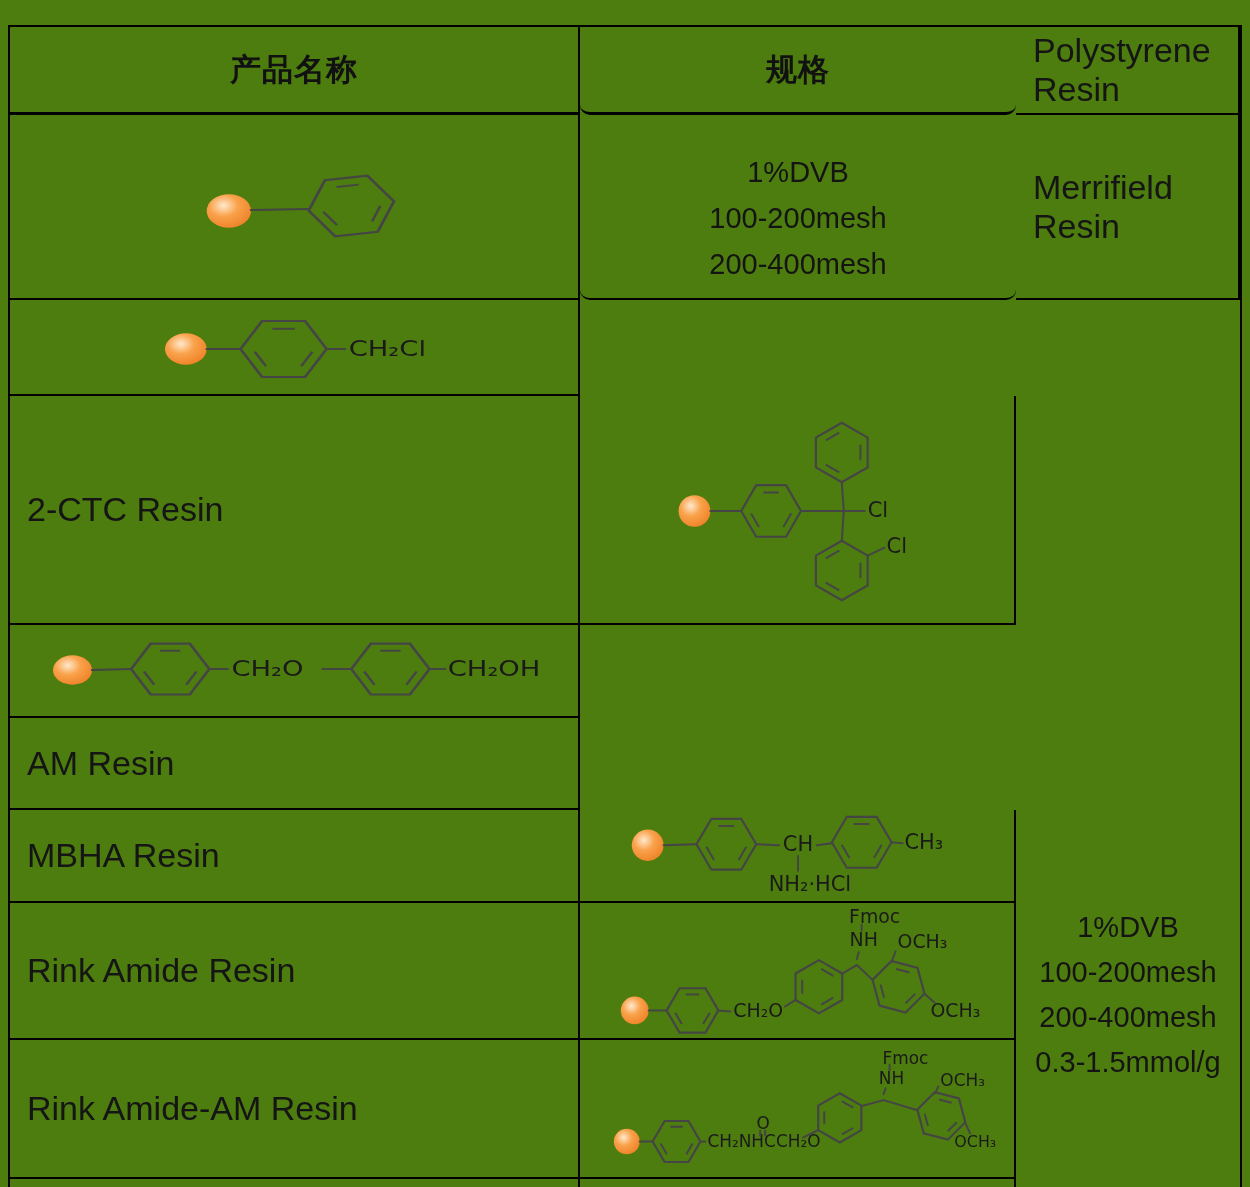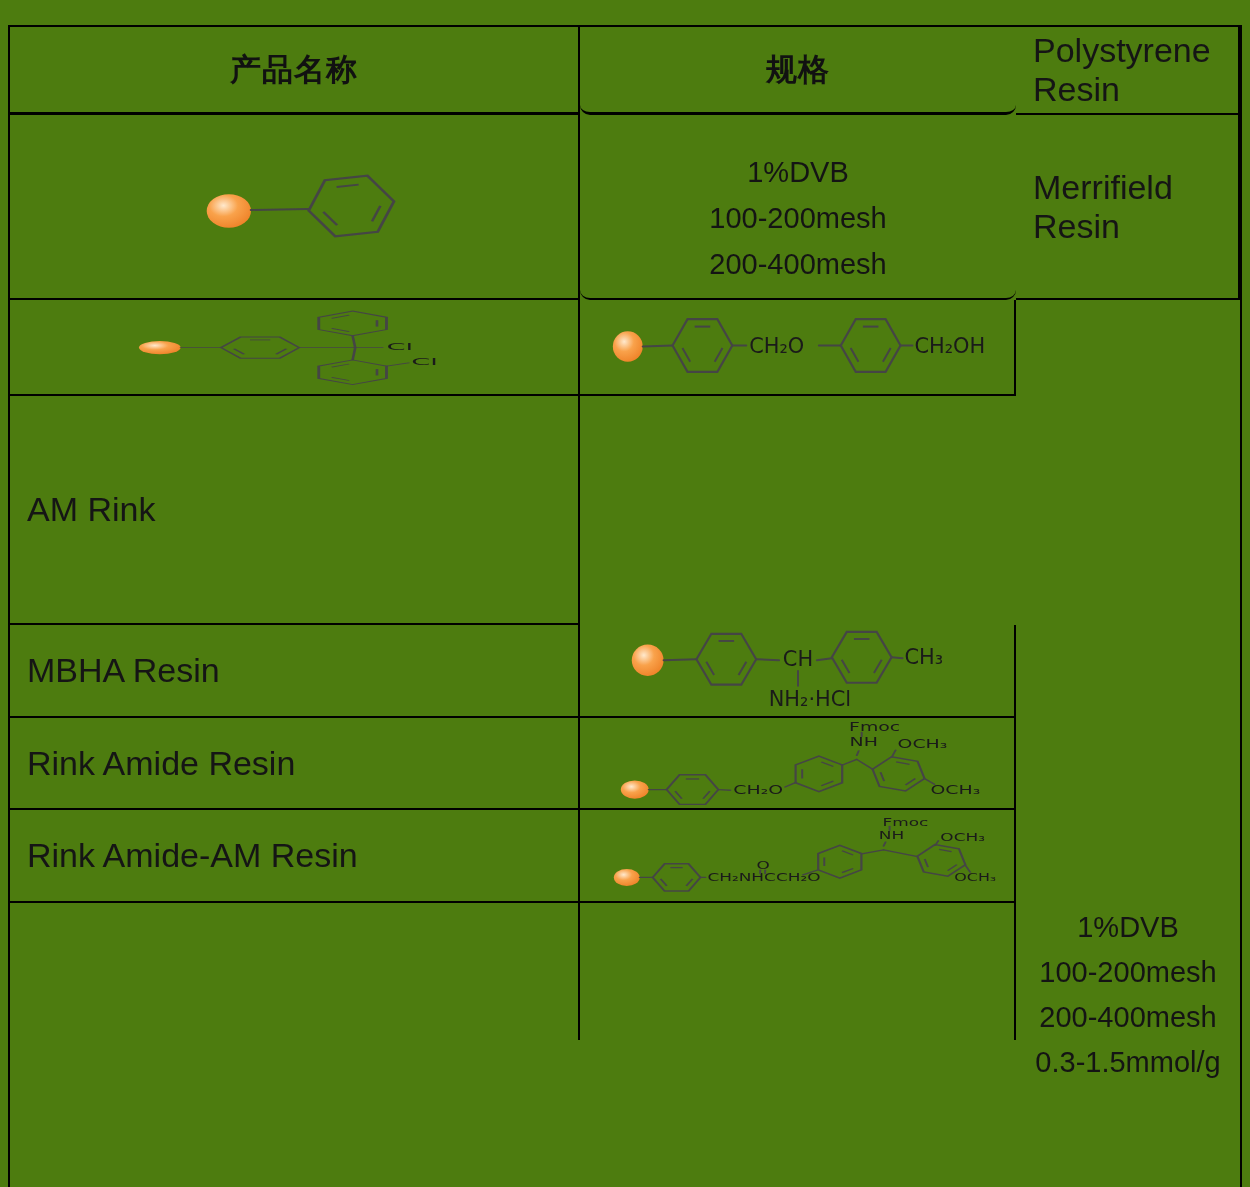--- a/index.html
+++ b/index.html
@@ -63,30 +63,45 @@
     </div>
     <div class="cell lastcol speccol spec-top">
       <div class="specline">1%DVB</div>
       <div class="specline">100-200mesh</div>
       <div class="specline">200-400mesh</div>
     </div>
 
     <div class="cell name">
       <span>Merrifield Resin</span>
     </div>
+    <div class="cell structcell">
+      <svg viewBox="0 0 436 96" preserveAspectRatio="none">
+          <circle cx="135" cy="50" r="16" fill="url(#beadGrad)"></circle>
+          <line x1="151" y1="50" x2="177" y2="50" stroke="#454545" stroke-width="2" stroke-linecap="round"></line>
+          <polygon points="243.0,50.0 226.5,21.4 193.5,21.4 177.0,50.0 193.5,78.6 226.5,78.6" fill="none" stroke="#454545" stroke-width="2.2"></polygon>
+          <line x1="218.6" y1="29.4" x2="201.4" y2="29.4" stroke="#454545" stroke-width="2"></line>
+          <line x1="187.9" y1="52.9" x2="196.5" y2="67.7" stroke="#454545" stroke-width="2"></line>
+          <line x1="223.5" y1="67.7" x2="232.1" y2="52.9" stroke="#454545" stroke-width="2"></line>
+          <line x1="243" y1="50" x2="257" y2="50" stroke="#454545" stroke-width="2" stroke-linecap="round"></line>
+          <text x="260" y="51" font-size="21" text-anchor="start" dominant-baseline="middle" fill="#1a1a1a" font-family="&quot;DejaVu Sans&quot;, sans-serif">CH₂Cl</text>
+        </svg>
+    </div>
 
     <div class="cell lastcol nobottom speccol spec-merged" style="grid-column:3;grid-row:3/11">
       <div class="spec-block">
         <div class="specline">1%DVB</div>
         <div class="specline">100-200mesh</div>
         <div class="specline">200-400mesh</div>
         <div class="specline">0.3-1.5mmol/g</div>
       </div>
     </div>
 
+    <div class="cell name" style="grid-column:1">
+      <span>2-CTC Resin</span>
+    </div>
     <div class="cell structcell">
       <svg viewBox="0 0 436 229" preserveAspectRatio="none">
           <circle cx="115" cy="116" r="16" fill="url(#beadGrad)"></circle>
           <line x1="131" y1="116" x2="162" y2="116" stroke="#454545" stroke-width="2" stroke-linecap="round"></line>
           <polygon points="222.0,116.0 207.0,90.0 177.0,90.0 162.0,116.0 177.0,142.0 207.0,142.0" fill="none" stroke="#454545" stroke-width="2.2"></polygon>
           <line x1="199.8" y1="97.3" x2="184.2" y2="97.3" stroke="#454545" stroke-width="2"></line>
           <line x1="171.9" y1="118.6" x2="179.7" y2="132.1" stroke="#454545" stroke-width="2"></line>
           <line x1="204.3" y1="132.1" x2="212.1" y2="118.6" stroke="#454545" stroke-width="2"></line>
           <line x1="222" y1="116" x2="265" y2="116" stroke="#454545" stroke-width="2" stroke-linecap="round"></line>
           <line x1="265" y1="116" x2="263" y2="87" stroke="#454545" stroke-width="2" stroke-linecap="round"></line>
@@ -120,21 +135,21 @@
           <polygon points="322.0,45.0 307.0,19.0 277.0,19.0 262.0,45.0 277.0,71.0 307.0,71.0" fill="none" stroke="#454545" stroke-width="2.2"></polygon>
           <line x1="299.8" y1="26.3" x2="284.2" y2="26.3" stroke="#454545" stroke-width="2"></line>
           <line x1="271.9" y1="47.6" x2="279.7" y2="61.1" stroke="#454545" stroke-width="2"></line>
           <line x1="304.3" y1="61.1" x2="312.1" y2="47.6" stroke="#454545" stroke-width="2"></line>
           <line x1="322" y1="45" x2="334" y2="45" stroke="#454545" stroke-width="2" stroke-linecap="round"></line>
           <text x="336" y="46" font-size="21" text-anchor="start" dominant-baseline="middle" fill="#1a1a1a" font-family="&quot;DejaVu Sans&quot;, sans-serif">CH₂OH</text>
         </svg>
     </div>
 
     <div class="cell name" style="grid-column:1">
-      <span>AM Rink</span>
+      <span>AM Resin</span>
     </div>
 
     <div class="cell name" style="grid-column:1">
       <span>MBHA Resin</span>
     </div>
     <div class="cell structcell">
       <svg viewBox="0 0 436 93" preserveAspectRatio="none">
           <circle cx="68" cy="36" r="16" fill="url(#beadGrad)"></circle>
           <line x1="84" y1="36" x2="117" y2="35" stroke="#454545" stroke-width="2" stroke-linecap="round"></line>
           <polygon points="177.0,35.0 162.0,9.0 132.0,9.0 117.0,35.0 132.0,61.0 162.0,61.0" fill="none" stroke="#454545" stroke-width="2.2"></polygon>

